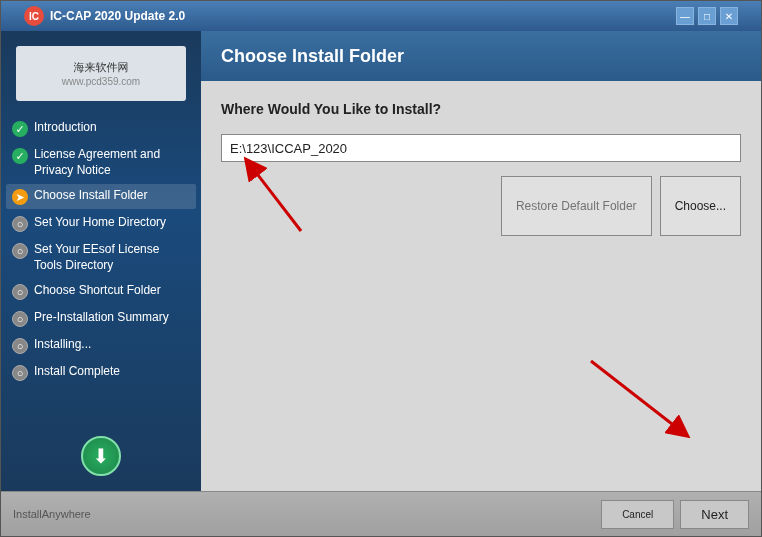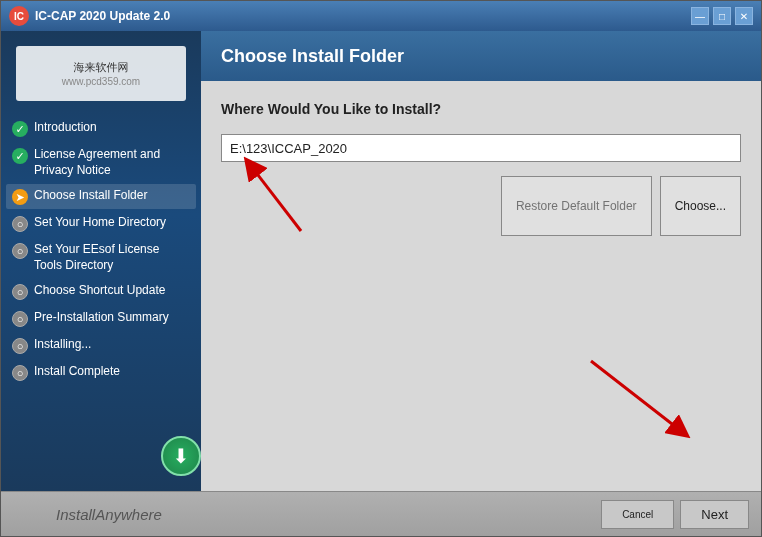--- a/index.html
+++ b/index.html
@@ -23,21 +23,21 @@
       background: #c0c0c0;
     }
 
     
     .title-bar {
       height: 30px;
       background: linear-gradient(to bottom, #4a7fb5, #2d5a8e);
       display: flex;
       align-items: center;
       justify-content: space-between;
-      padding: 0 8px;
+      padding: 0 23px;
       flex-shrink: 0;
     }
     .title-bar-left {
       display: flex;
       align-items: center;
       gap: 6px;
     }
     .title-bar-logo {
       width: 20px;
       height: 20px;
@@ -79,21 +79,21 @@
       flex-direction: row;
       overflow: hidden;
     }
 
     
     .sidebar {
       width: 200px;
       background: linear-gradient(to bottom, #1a3a5c 0%, #1a4a7c 40%, #1a3a5c 100%);
       display: flex;
       flex-direction: column;
-      align-items: flex-end;
+      align-items: center;
       padding-top: 10px;
       flex-shrink: 0;
       position: relative;
     }
 
     
     .sidebar-logo-area {
       width: 100%;
       padding: 5px;
       display: flex;
@@ -276,24 +276,22 @@
       height: 45px;
       background: linear-gradient(to bottom, #b0b0b0, #a0a0a0);
       display: flex;
       align-items: center;
       justify-content: space-between;
       padding: 0 12px;
       border-top: 1px solid #888;
       flex-shrink: 0;
     }
     .install-anywhere-label {
-      font-size: 15px;
+      font-size: 11px;
       color: #555;
-      font-style: italic;
-      margin-left: 43px;
     }
     .bottom-buttons {
       display: flex;
       gap: 6px;
     }
     .btn-cancel {
       padding: 6px 20px;
       background: #c8c8c8;
       border: 1px solid #888;
       font-size: 10px;
@@ -373,21 +371,21 @@
         <div class="step-item">
           <div class="step-icon pending">○</div>
           <span class="step-label">Set Your Home Directory</span>
         </div>
         <div class="step-item">
           <div class="step-icon pending">○</div>
           <span class="step-label">Set Your EEsof License Tools Directory</span>
         </div>
         <div class="step-item">
           <div class="step-icon pending">○</div>
-          <span class="step-label">Choose Shortcut Update</span>
+          <span class="step-label">Choose Shortcut Folder</span>
         </div>
         <div class="step-item">
           <div class="step-icon pending">○</div>
           <span class="step-label">Pre-Installation Summary</span>
         </div>
         <div class="step-item">
           <div class="step-icon pending">○</div>
           <span class="step-label">Installing...</span>
         </div>
         <div class="step-item">

